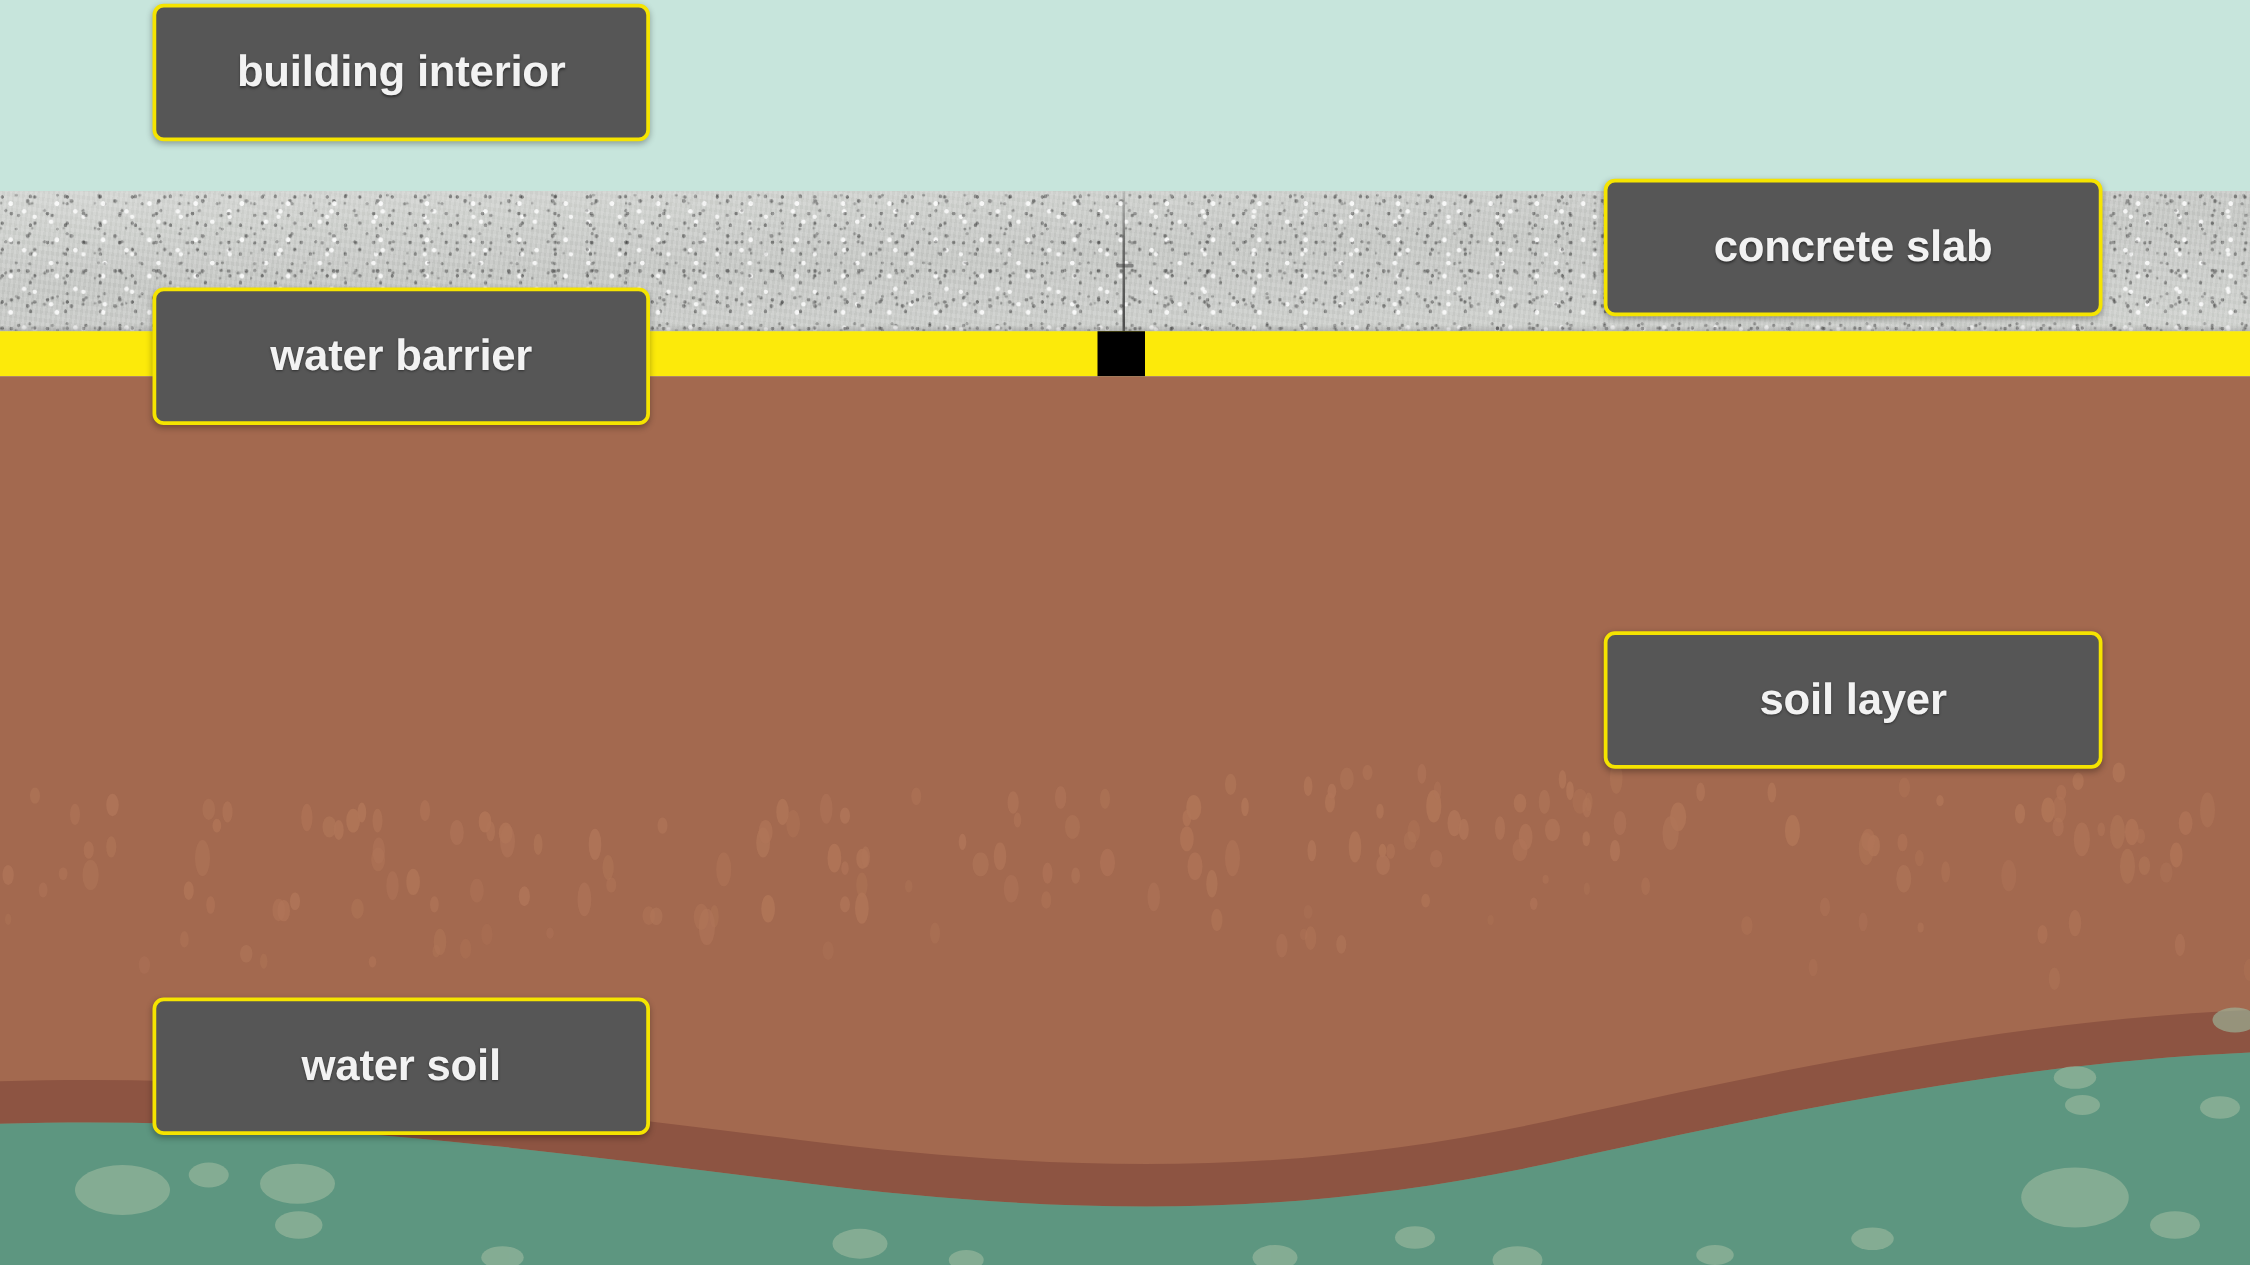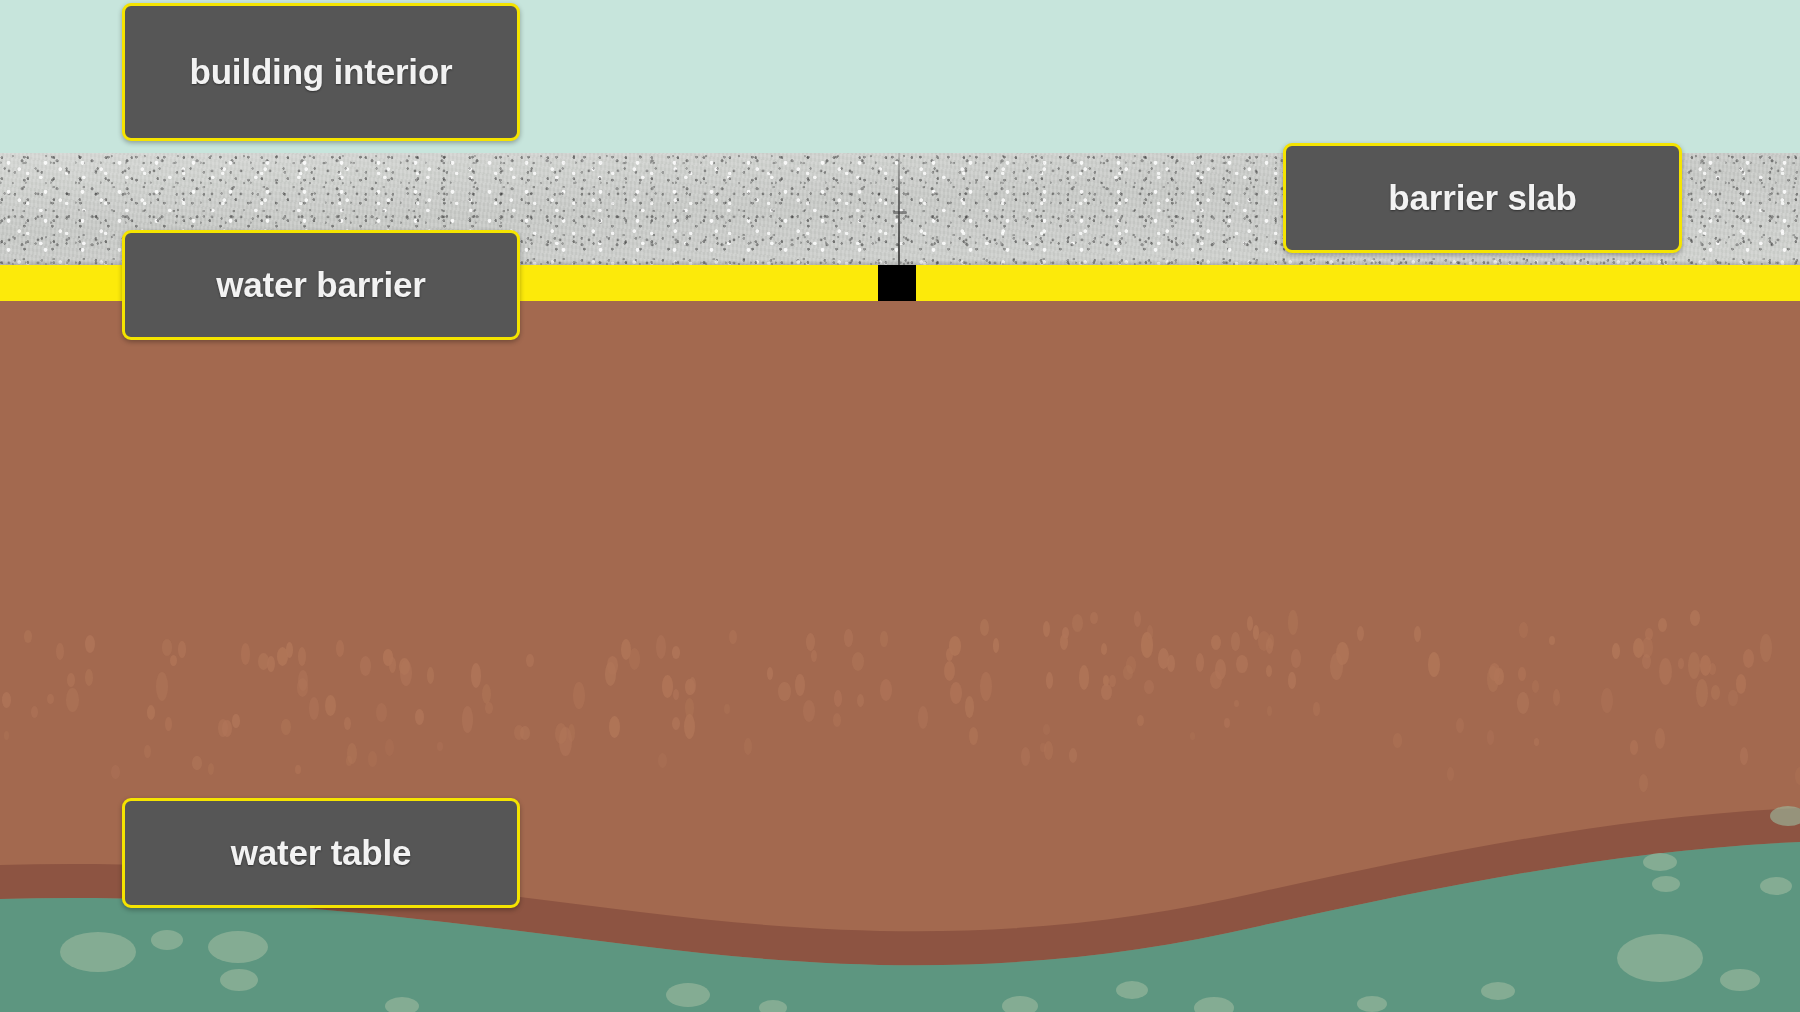--- a/index.html
+++ b/index.html
@@ -122,21 +122,21 @@
   }
   .label-box span {
     color:#f2f2f2;
     font-size:35px;
     font-weight:bold;
     letter-spacing:-.2px;
     white-space:nowrap;
     text-shadow:0 1px 2px rgba(0,0,0,.45);
   }
 
-  #label-building-interior { left:122px; top:3px;   width:398px; height:138px; }
+  #label-building-interior { left:122px; top:3px;   width:398px; height:110px; }
   #label-vapor-barrier     { left:122px; top:230px; width:398px; height:110px; }
   #label-water-table       { left:122px; top:798px; width:398px; height:110px; }
   #label-concrete-slab     { left:1283px; top:143px; width:399px; height:110px; }
   #label-soil-layer        { left:1283px; top:505px; width:399px; height:110px; }
 </style>
 </head>
 <body>
 
 <div id="stage">
 
@@ -380,21 +380,24 @@
 
   <div class="label-box" id="label-building-interior">
     <span>building interior</span>
   </div>
 
   <div class="label-box" id="label-vapor-barrier">
     <span>water barrier</span>
   </div>
 
   <div class="label-box" id="label-concrete-slab">
-    <span>barrier slab</span>
-  </div>
-
+    <span>concrete slab</span>
+  </div>
+
+  <div class="label-box" id="label-soil-layer">
+    <span>soil layer</span>
+  </div>
 
   <div class="label-box" id="label-water-table">
-    <span>water table</span>
+    <span>water soil</span>
   </div>
 
 </div>
 
 </body></html>

